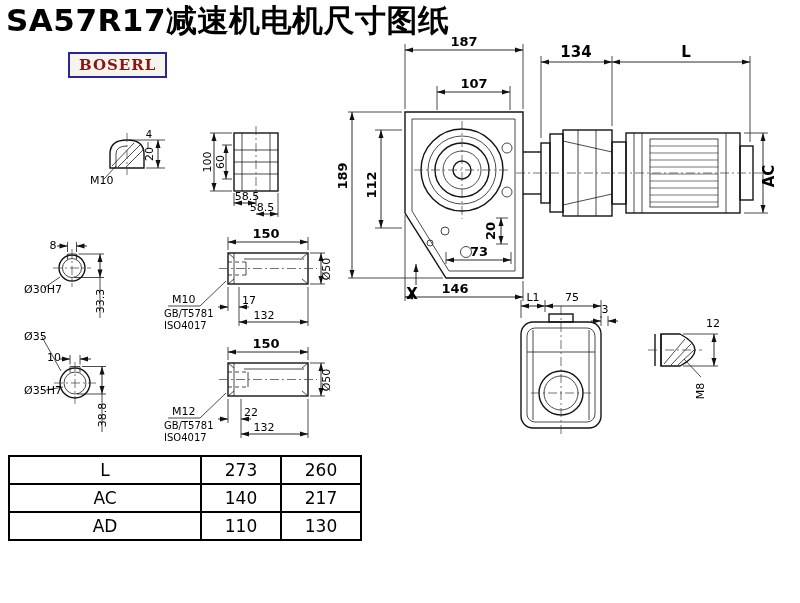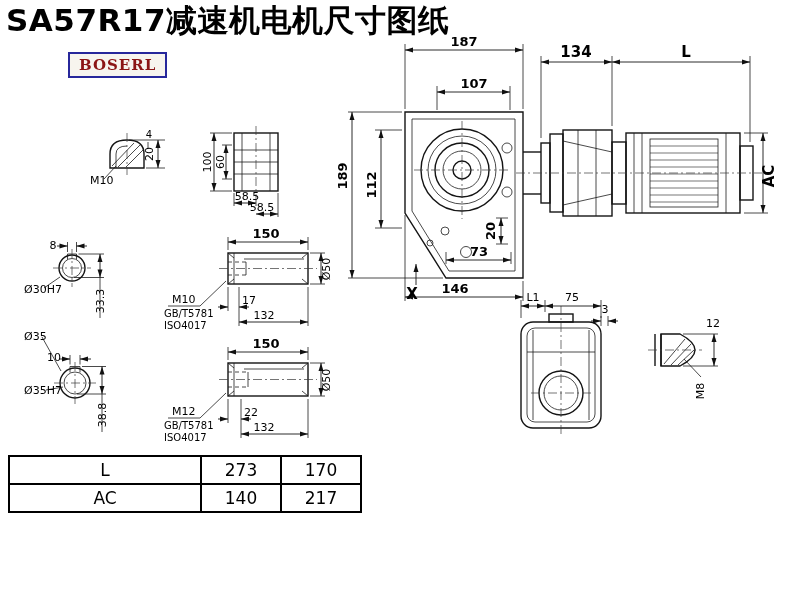--- a/index.html
+++ b/index.html
@@ -370,21 +370,26 @@
 <table class="spec-table">
   <colgroup>
     <col style="width:192px">
       <col style="width:80px">
       <col style="width:80px">
   </colgroup>
   <tbody>
     <tr class="datarow">
       <td>L</td>
       <td>273</td>
-      <td>170</td>
+      <td>260</td>
     </tr>
     <tr class="datarow">
       <td>AC</td>
       <td>140</td>
       <td>217</td>
     </tr>
+    <tr class="datarow">
+      <td>AD</td>
+      <td>110</td>
+      <td>130</td>
+    </tr>
   </tbody>
 </table>
 
 </body></html>

